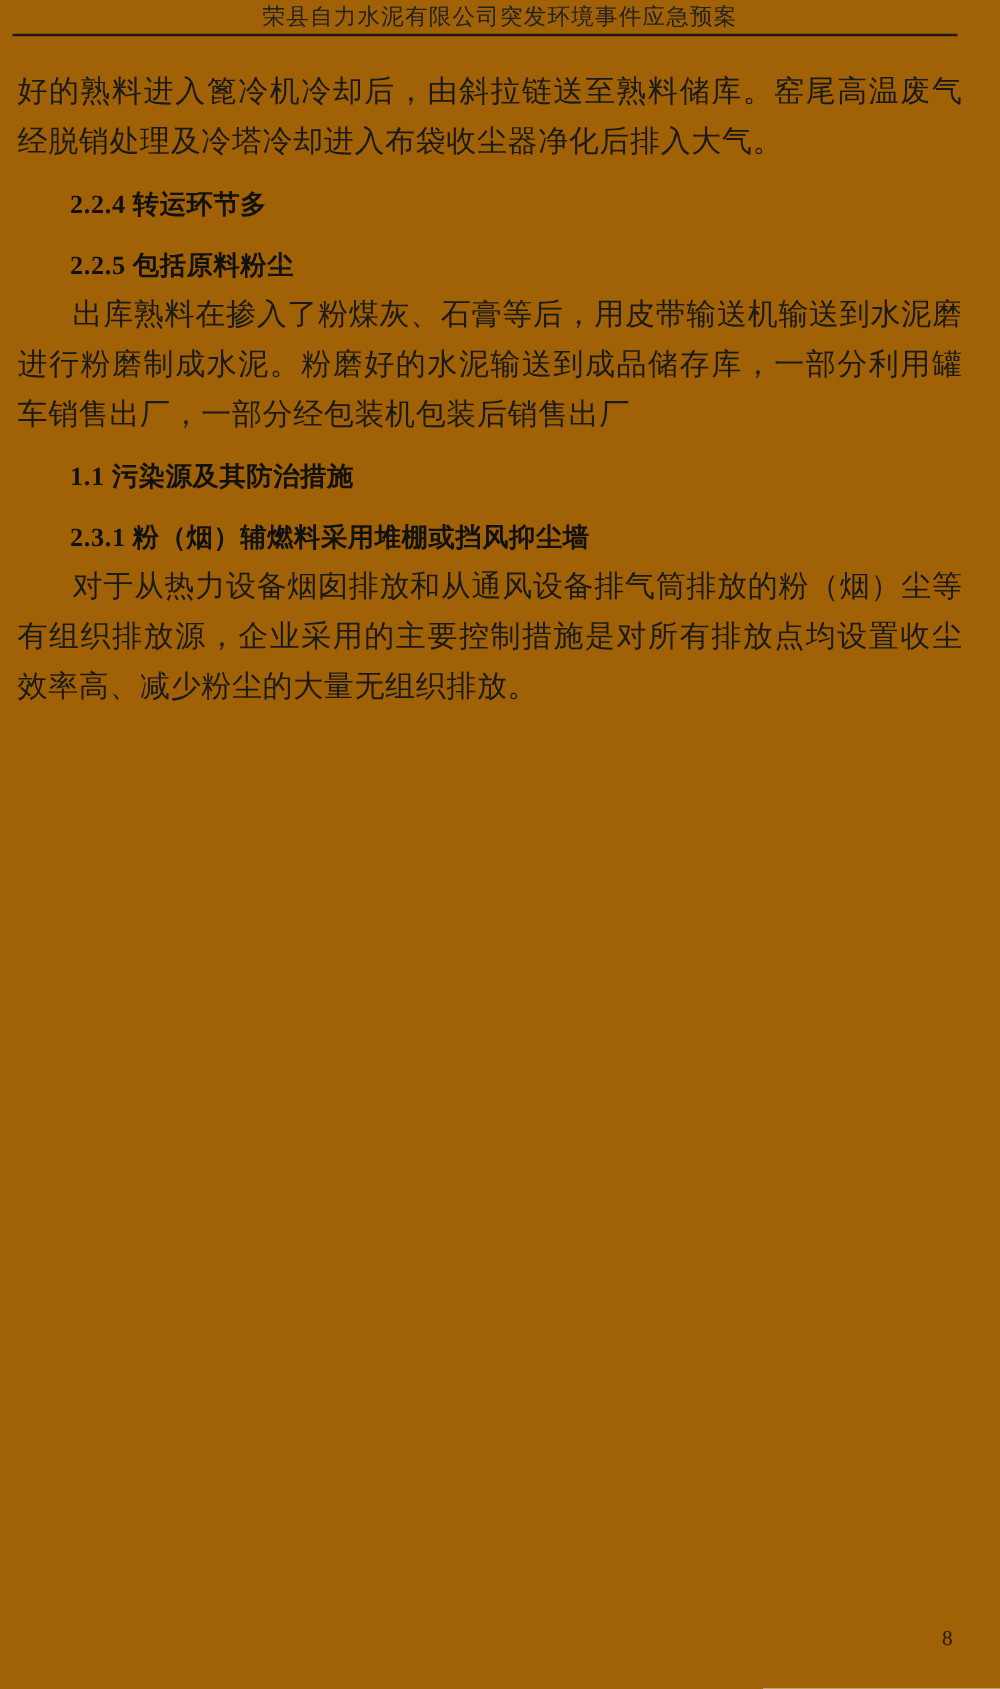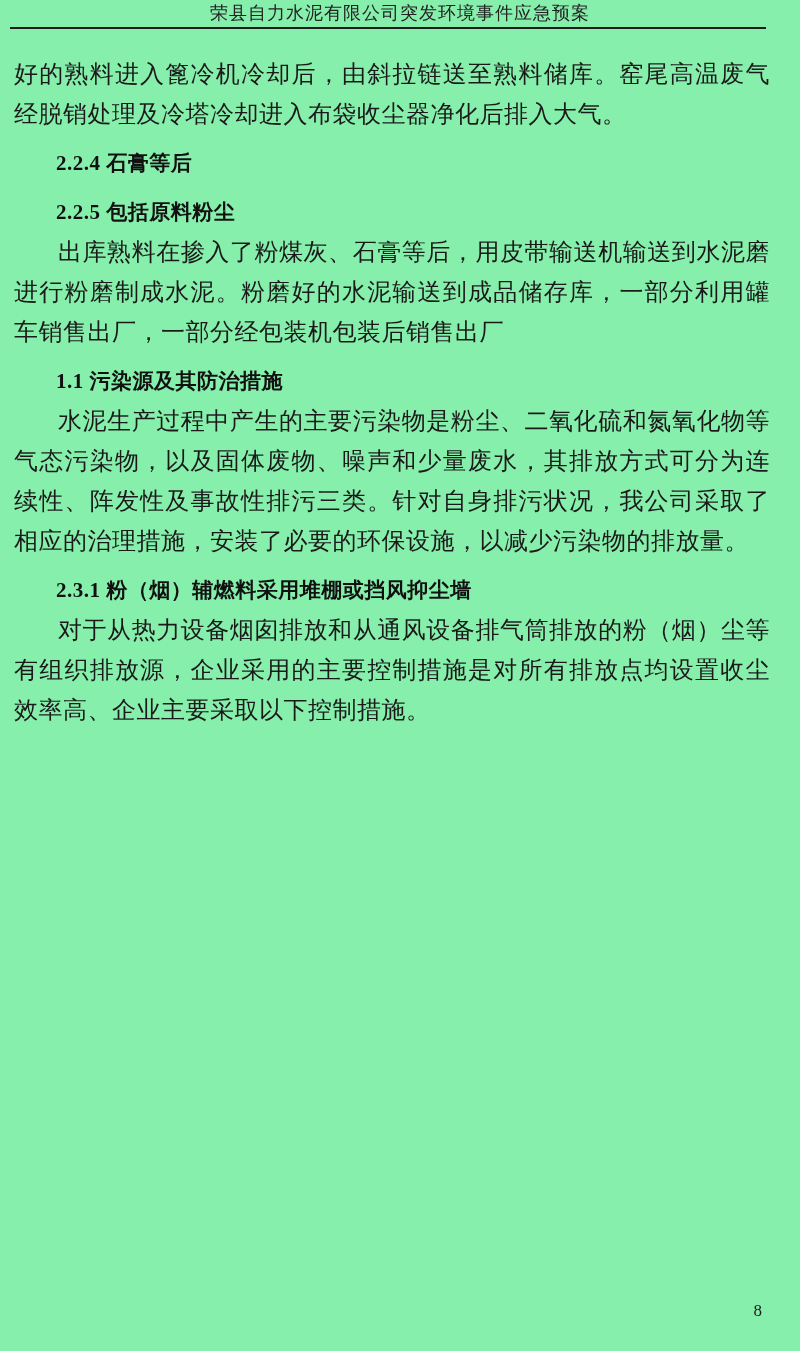--- a/index.html
+++ b/index.html
@@ -4,21 +4,21 @@
 <style>
   html, body {
     margin: 0;
     padding: 0;
     background: #ffffff;
   }
   .page {
     position: relative;
     width: 800px;
     height: 1351px;
-    background: #86efac;
+    background: #a16207;
     font-family: "Liberation Serif", "DejaVu Serif", serif;
     color: #1a1a1a;
     overflow: hidden;
     box-sizing: border-box;
   }
   .header-title {
     padding-top: 2px;
     text-align: center;
     font-size: 18px;
     line-height: 22px;
@@ -76,33 +76,32 @@
 <div class="page">
 
   <div class="header">
     <div class="header-title">荣县自力水泥有限公司突发环境事件应急预案</div>
     <div class="header-rule"></div>
   </div>
 
   <div class="content">
     <p class="para noindent">好的熟料进入篦冷机冷却后，由斜拉链送至熟料储库。窑尾高温废气经脱销处理及冷塔冷却进入布袋收尘器净化后排入大气。</p>
 
-    <h3 class="heading">2.2.4 石膏等后</h3>
+    <h3 class="heading">2.2.4 转运环节多</h3>
 
 
     <h3 class="heading">2.2.5 包括原料粉尘</h3>
 
     <p class="para">出库熟料在掺入了粉煤灰、石膏等后，用皮带输送机输送到水泥磨进行粉磨制成水泥。粉磨好的水泥输送到成品储存库，一部分利用罐车销售出厂，一部分经包装机包装后销售出厂</p>
 
     <h3 class="heading">1.1 污染源及其防治措施</h3>
 
-    <p class="para">水泥生产过程中产生的主要污染物是粉尘、二氧化硫和氮氧化物等气态污染物，以及固体废物、噪声和少量废水，其排放方式可分为连续性、阵发性及事故性排污三类。针对自身排污状况，我公司采取了相应的治理措施，安装了必要的环保设施，以减少污染物的排放量。</p>
 
     <h3 class="heading">2.3.1 粉（烟）辅燃料采用堆棚或挡风抑尘墙</h3>
 
 
-    <p class="para">对于从热力设备烟囱排放和从通风设备排气筒排放的粉（烟）尘等有组织排放源，企业采用的主要控制措施是对所有排放点均设置收尘效率高、企业主要采取以下控制措施。</p>
+    <p class="para">对于从热力设备烟囱排放和从通风设备排气筒排放的粉（烟）尘等有组织排放源，企业采用的主要控制措施是对所有排放点均设置收尘效率高、减少粉尘的大量无组织排放。</p>
 
   </div>
 
   <div class="page-number">8</div>
 
 </div>
 
 </body></html>

